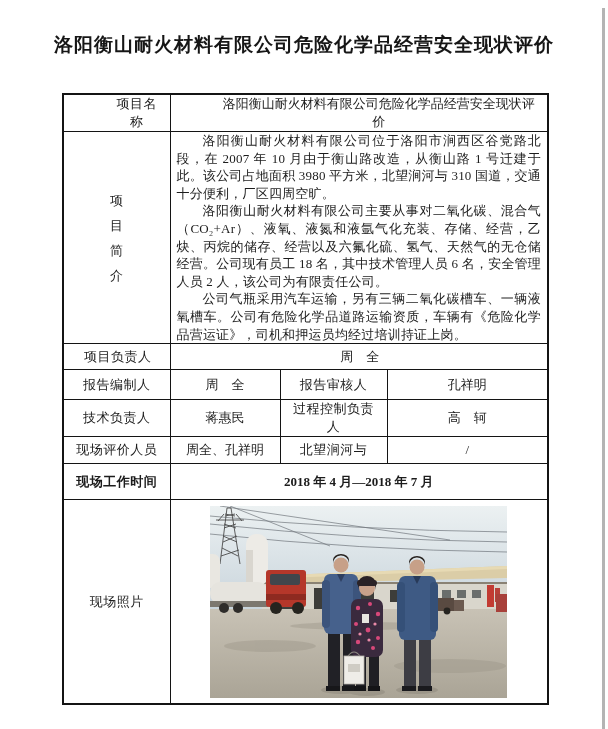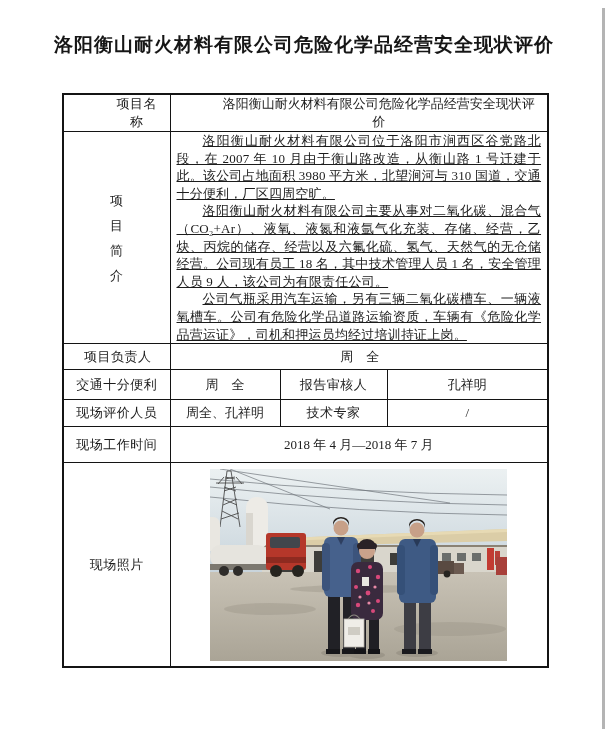--- a/index.html
+++ b/index.html
@@ -33,28 +33,28 @@
   }
   td.lbl{text-align:center;letter-spacing:0.5px;}
   td.ctr{text-align:center;}
   tr.r-name   td{height:24px;padding-left:46px;}
   tr.r-intro  td{height:210px;}
   tr.r-leader td{height:25px;padding-left:8px;}
   tr.r-members td{height:27px;}
   tr.r-report td{height:29px;}
   tr.r-tech   td{height:28px;}
   tr.r-eval   td{height:26px;}
-  tr.r-time   td{height:35px;}
+  tr.r-time   td{height:35px;font-weight:bold;}
   tr.r-photo  td{height:203px;}
   .vert-label{
     display:flex;flex-direction:column;align-items:center;justify-content:center;
     gap:12px;height:100%;
   }
   .vert-label span{display:block;line-height:13px;}
-  td.intro-cell{vertical-align:top;padding:2px 7px 0 7px;text-decoration:underline;}
+  td.intro-cell{vertical-align:top;padding:2px 7px 0 7px;}
   td.intro-cell p{
     margin:0;text-indent:2em;line-height:17.6px;
     text-align:justify;text-justify:inter-ideograph;
     letter-spacing:0.2px;
   }
   .photo-wrap{display:flex;justify-content:center;align-items:center;height:100%;}
   svg.photo{display:block;}
 </style>
 </head>
 <body>
@@ -83,43 +83,49 @@
     <td class="lbl">
       <div class="vert-label">
         <span>项</span>
         <span>目</span>
         <span>简</span>
         <span>介</span>
       </div>
     </td>
     <td class="intro-cell" colspan="3">
       <p>洛阳衡山耐火材料有限公司位于洛阳市涧西区谷党路北段，在 2007 年 10 月由于衡山路改造，从衡山路 1 号迁建于此。该公司占地面积 3980 平方米，北望涧河与 310 国道，交通十分便利，厂区四周空旷。</p>
-      <p>洛阳衡山耐火材料有限公司主要从事对二氧化碳、混合气（CO₂+Ar）、液氧、液氮和液氩气化充装、存储、经营，乙炔、丙烷的储存、经营以及六氟化硫、氢气、天然气的无仓储经营。公司现有员工 18 名，其中技术管理人员 1 名，安全管理人员 9 人，该公司为有限责任公司。</p>
+      <p>洛阳衡山耐火材料有限公司主要从事对二氧化碳、混合气（CO₂+Ar）、液氧、液氮和液氩气化充装、存储、经营，乙炔、丙烷的储存、经营以及六氟化硫、氢气、天然气的无仓储经营。公司现有员工 18 名，其中技术管理人员 6 名，安全管理人员 2 人，该公司为有限责任公司。</p>
       <p>公司气瓶采用汽车运输，另有三辆二氧化碳槽车、一辆液氧槽车。公司有危险化学品道路运输资质，车辆有《危险化学品营运证》，司机和押运员均经过培训持证上岗。</p>
     </td>
   </tr>
 
   <tr class="r-leader">
     <td class="lbl">项目负责人</td>
     <td class="ctr" colspan="3">周　全</td>
   </tr>
 
 
   <tr class="r-report">
-    <td class="lbl">交通十分便利</td>
+    <td class="lbl">报告编制人</td>
     <td class="ctr">周　全</td>
     <td class="lbl">报告审核人</td>
     <td class="ctr">孔祥明</td>
   </tr>
 
+  <tr class="r-tech">
+    <td class="lbl">技术负责人</td>
+    <td class="ctr">蒋惠民</td>
+    <td class="lbl">过程控制负责人</td>
+    <td class="ctr">高　轲</td>
+  </tr>
 
   <tr class="r-eval">
     <td class="lbl">现场评价人员</td>
     <td class="ctr">周全、孔祥明</td>
-    <td class="lbl">技术专家</td>
+    <td class="lbl">北望涧河与</td>
     <td class="ctr">/</td>
   </tr>
 
   <tr class="r-time">
     <td class="lbl">现场工作时间</td>
     <td class="ctr" colspan="3">2018 年 4 月—2018 年 7 月</td>
   </tr>
 
   <tr class="r-photo">
     <td class="lbl">现场照片</td>

